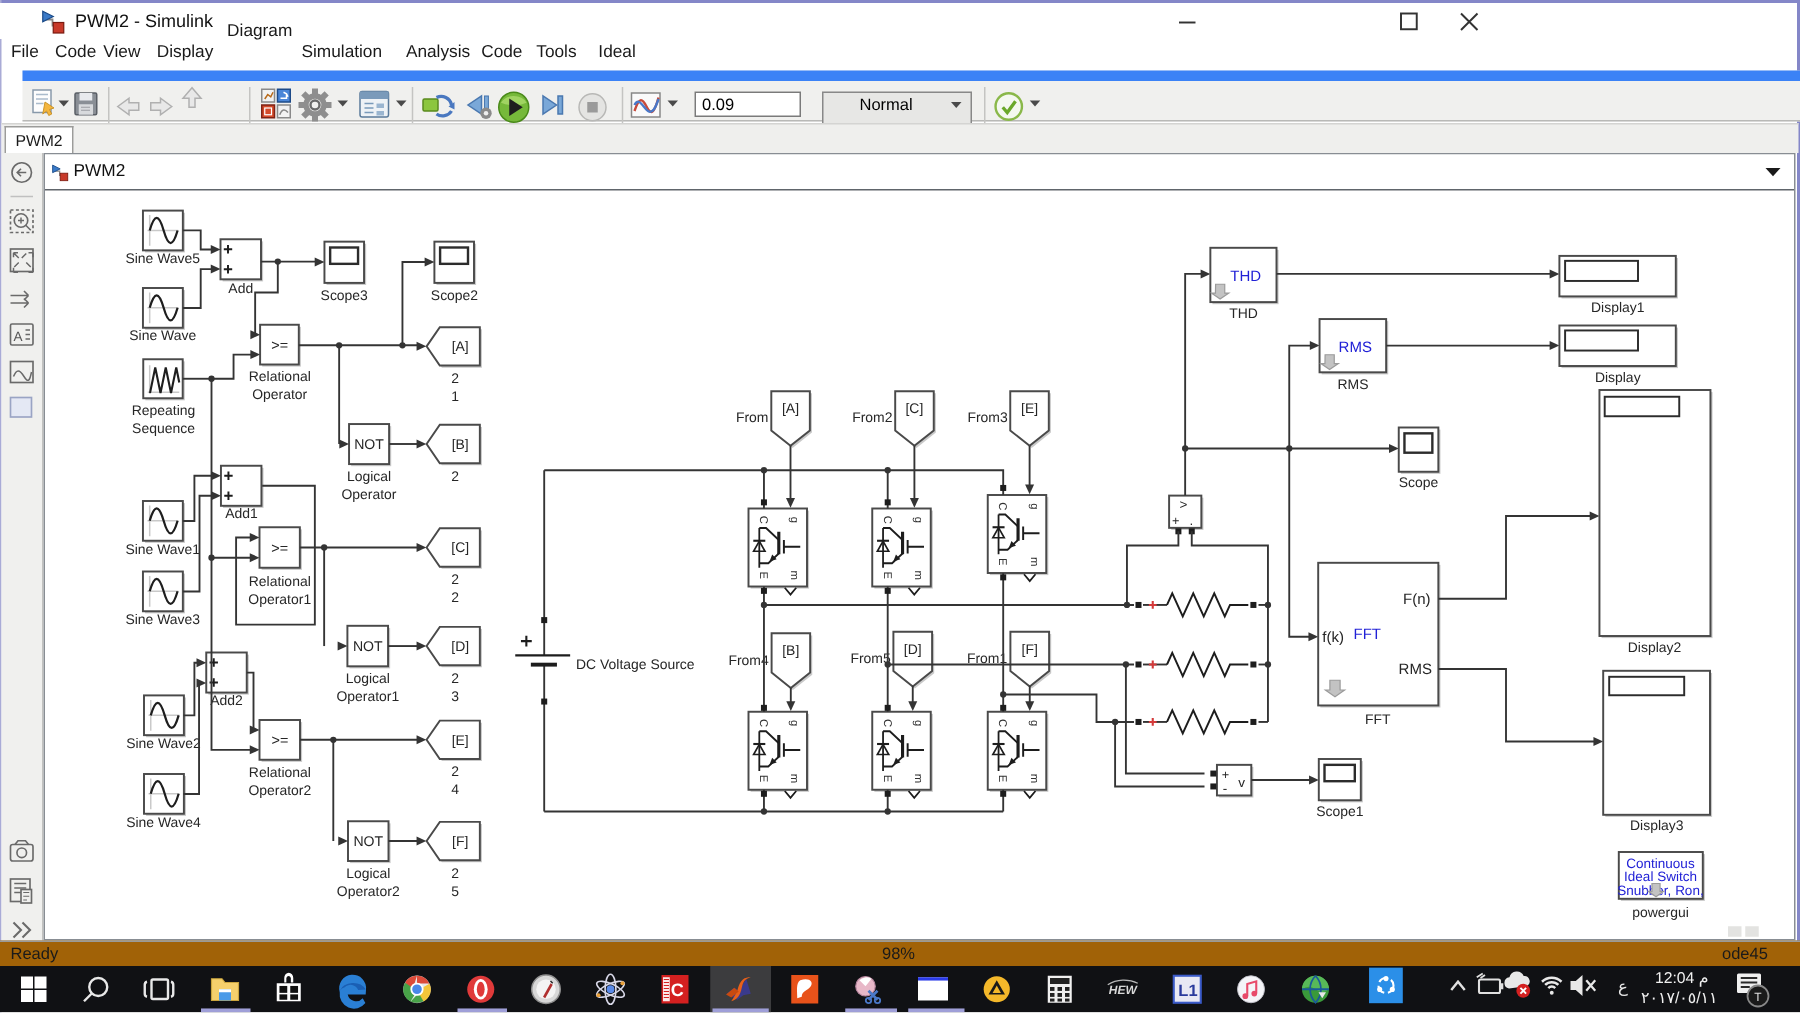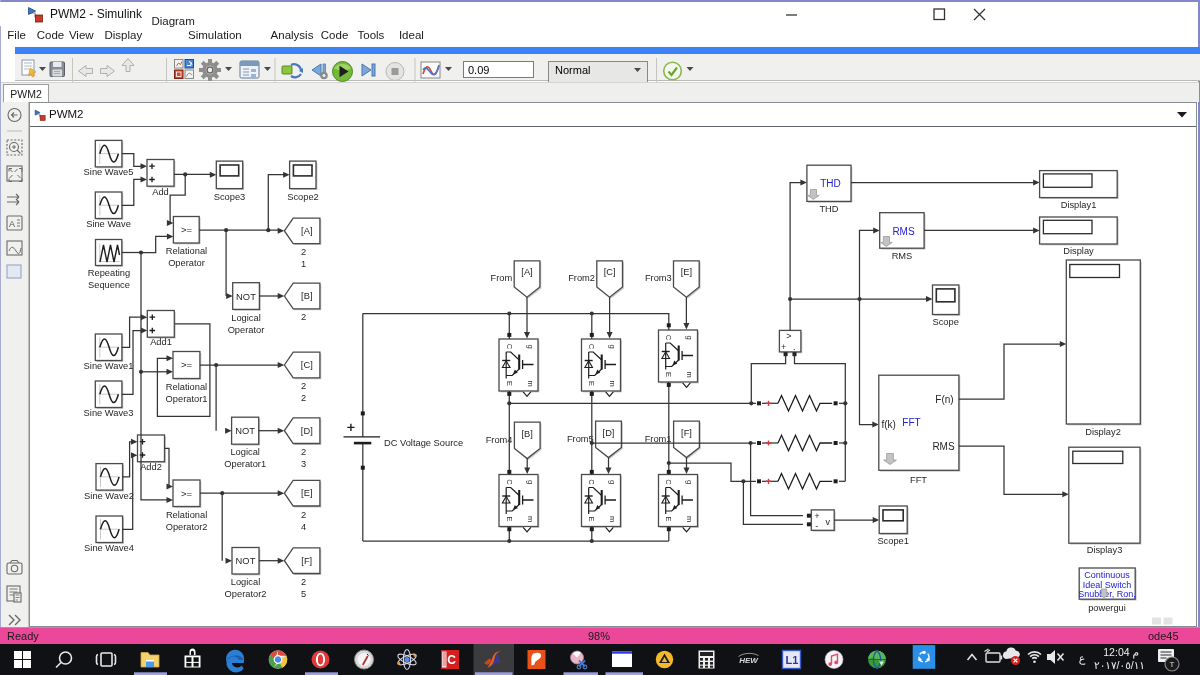--- a/index.html
+++ b/index.html
@@ -25,21 +25,21 @@
     <path d="M198,7 l11,11 m0,-11 l-11,11" stroke="#333" stroke-width="1.3"></path>
   </svg>
 </div>
 
 <div class="abs" style="left:0;top:0;width:1200px;height:47px;font-size:11.5px;color:#1a1a1a;">
   <span style="position:absolute;left:7.3px;top:29px;">File</span>
     <span style="position:absolute;left:36.7px;top:29px;">Code</span>
     <span style="position:absolute;left:68.9px;top:29px;">View</span>
     <span style="position:absolute;left:104.5px;top:29px;">Display</span>
     <span style="position:absolute;left:151.4px;top:15px;">Diagram</span>
-    <span style="position:absolute;left:188px;top:29px;text-align:right;">Simulation</span>
+    <span style="position:absolute;left:201px;top:29px;text-align:right;">Simulation</span>
     <span style="position:absolute;left:270.6px;top:29px;text-align:center;">Analysis</span>
     <span style="position:absolute;left:320.8px;top:29px;">Code</span>
     <span style="position:absolute;left:357.5px;top:29px;text-align:right;">Tools</span>
     <span style="position:absolute;left:398.9px;top:29px;">Ideal</span>
 </div>
 
 <div class="abs" style="left:15px;top:47px;width:1198px;height:34px;background:#f0f0ee;border-top:7px solid #3b82f6;border-bottom:1px solid #b9b9b7;">
   <svg width="700" height="33" viewBox="0 0 700 33" style="position:absolute;left:0;top:0;">
 <g stroke="#c4c4c2" stroke-width="1">
         <path d="M57.5,4 V29 M151.5,4 V29 M260,4 V29 M400,4 V29 M641.5,4 V29"></path>
@@ -139,21 +139,21 @@
       </g>
 <path d="M430,13 l3.5,4 3.5,-4 z" fill="#4a4a4a"></path>
 
 <g transform="translate(657.5,17)">
         <circle r="8.8" fill="#f4f8f0" stroke="#8ab84a" stroke-width="1.6"></circle>
         <path d="M-4,0.5 l3,3.5 5.5,-7.5" stroke="#6aa82a" stroke-width="2.2" fill="none"></path>
       </g>
 <path d="M671.5,13 l3.5,4 3.5,-4 z" fill="#4a4a4a"></path>
 </svg>
   <input class="abs" style="left: 448px; top: 7px; width: 71px; height: 17px; border: 1px solid rgb(122, 122, 122); font-size: 11px; padding-left: 4px; font-family: &quot;Liberation Sans&quot;, sans-serif;" value="0.09">
-  <div class="abs" style="left:533px;top:7px;width:100px;height:31px;border:1px solid #888;background:#e7e7e5;font-size:11px;line-height:16px;padding-left:6px;">Normal
+  <div class="abs" style="left:533px;top:7px;width:100px;height:31px;border:1px solid #888;background:#e7e7e5;font-size:11px;line-height:16px;padding-left:24px;">Normal
     <svg width="10" height="8" style="position:absolute;right:4px;top:5px;">
         <path d="M1,1 l3.5,4 3.5,-4 z" fill="#4a4a4a"></path>
       </svg>
   </div>
 </div>
 
 <div class="abs" style="left:1px;top:82px;width:1198px;height:20px;background:#efefed;border-top:1px solid #d4d4d2;">
   <div class="abs" style="left:2px;top:1px;width:46px;height:19px;background:#fff;border:1px solid #9c9c9a;border-bottom:none;font-size:10.5px;text-align:center;line-height:18px;color:#1a1a1a;">PWM2</div>
 </div>
 
@@ -652,21 +652,21 @@
     <rect x="1079.2" y="568.0" width="56.0" height="31.2" fill="white" stroke="#4a4a4a" stroke-width="1.3"></rect>
     <text x="1107.0" y="578.4" font-size="9" text-anchor="middle" fill="#2121d6" font-weight="normal" font-family="Liberation Sans, sans-serif">Continuous</text>
     <text x="1107.0" y="587.6" font-size="9" text-anchor="middle" fill="#2121d6" font-weight="normal" font-family="Liberation Sans, sans-serif">Ideal Switch</text>
     <text x="1107.0" y="596.8" font-size="9" text-anchor="middle" fill="#2121d6" font-weight="normal" font-family="Liberation Sans, sans-serif">Snubber, Ron,</text>
     <path d="M1101.3,589.0 h5.4 v5.2 h2.4 l-5.1,3.6 l-5.1,-3.6 h2.4 Z" fill="#c3c3c3" stroke="#9b9b9b" stroke-width="0.8"></path>
     <text x="1107.0" y="611.0" font-size="9.3" text-anchor="middle" fill="#262626" font-weight="normal" font-family="Liberation Sans, sans-serif">powergui</text>
     <rect x="1152" y="617.5" width="9" height="7" fill="#e3e3e1"></rect>
     <rect x="1163.5" y="617.5" width="9" height="7" fill="#e3e3e1"></rect>
 </svg>
 
-<div class="abs" style="left:0;top:627px;width:1200px;height:17px;background:#ec4899;border-top:1px solid #9a9a98;font-size:11px;color:#1a1a1a;">
+<div class="abs" style="left:0;top:627px;width:1200px;height:17px;background:#a16207;border-top:1px solid #9a9a98;font-size:11px;color:#1a1a1a;">
   <span class="abs" style="left:7px;top:2px;">Ready</span>
   <span class="abs" style="left:588px;top:2px;">98%</span>
   <span class="abs" style="left:1148px;top:2px;">ode45</span>
 </div>
 
 <svg width="1200" height="675" viewBox="0 0 1200 675" style="position:absolute;left:0;top:0;">
     <rect x="0" y="644" width="1200" height="31" fill="#101114"></rect>
     <rect x="473.5" y="644" width="40.5" height="31" fill="#3c3c3e"></rect>
     <g transform="translate(22.5,659.5)">
       <g fill="#fff">

